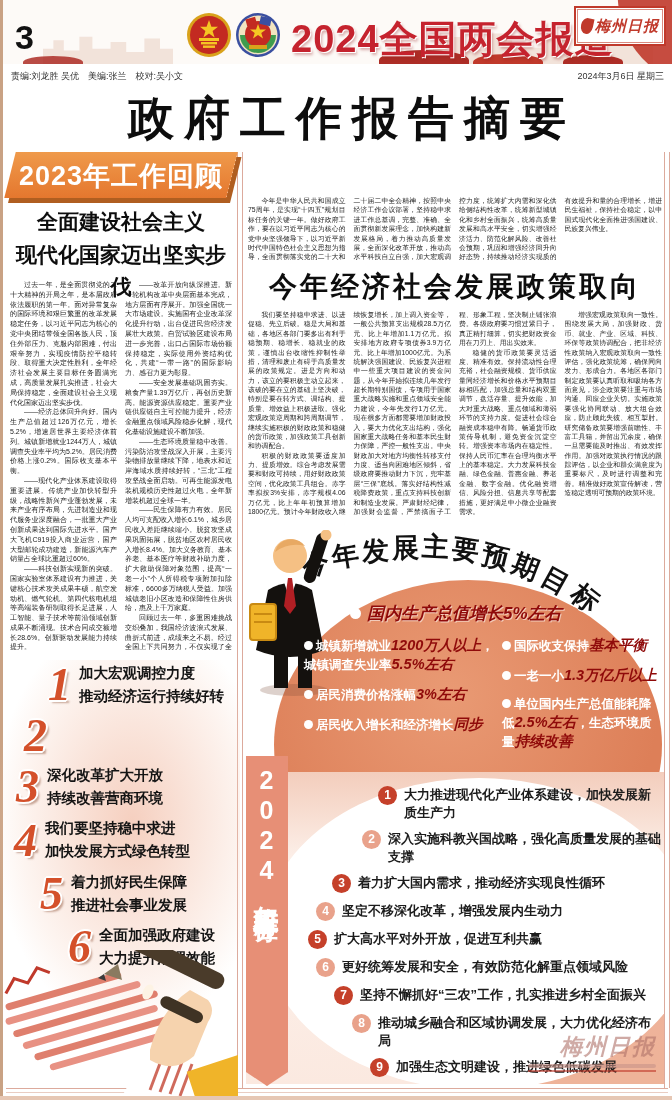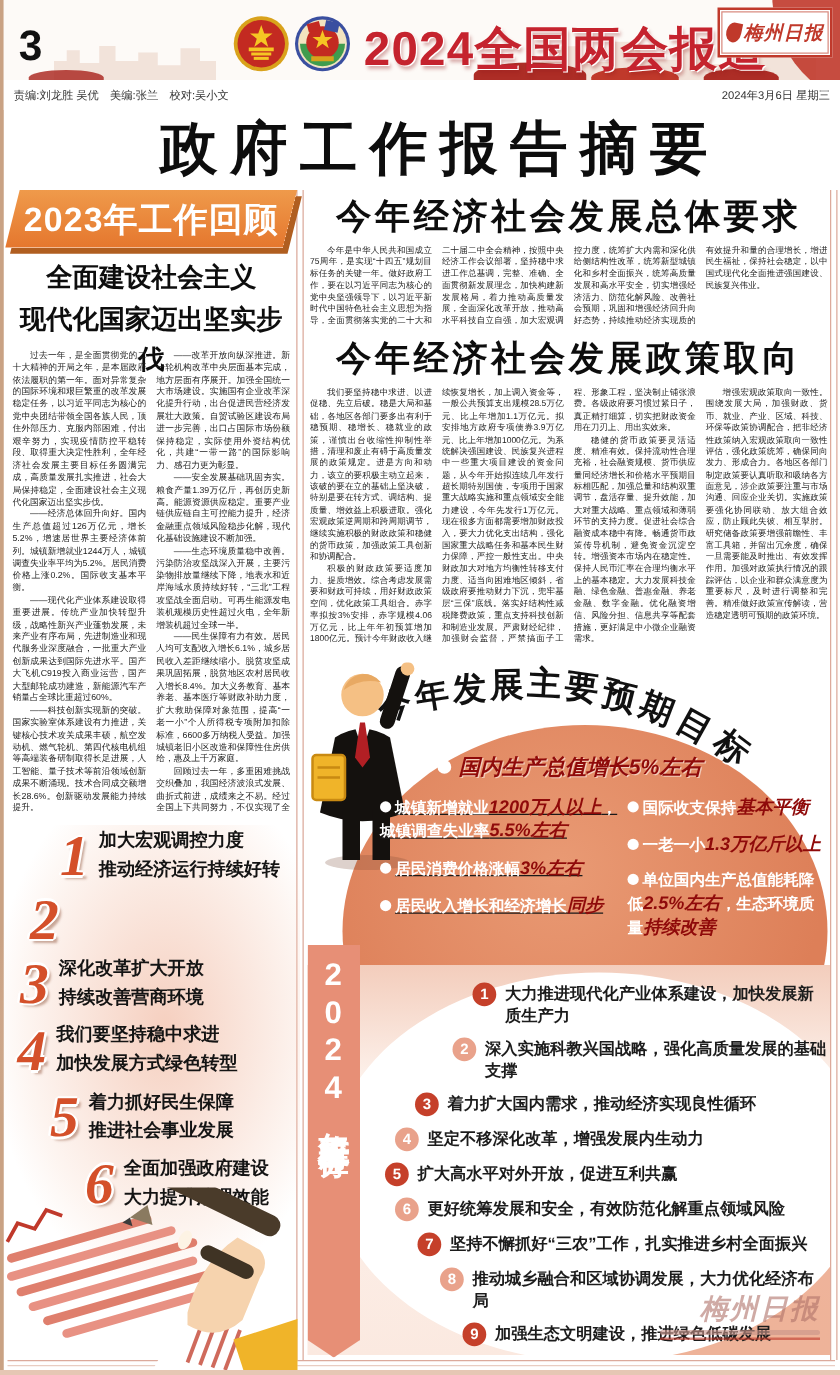--- a/index.html
+++ b/index.html
@@ -87,21 +87,21 @@
   .arc span:nth-child(6){transform:translateY(2px) rotate(8deg);}
   .arc span:nth-child(7){transform:translateY(9px) rotate(14deg);}
   .arc span:nth-child(8){transform:translateY(19px) rotate(21deg);}
   .arc span:nth-child(9){transform:translateY(33px) rotate(29deg);}
   .arc span:nth-child(10){transform:translateY(50px) rotate(37deg);}
   .gdp-line{position:absolute;left:104px;top:74px;display:flex;align-items:center;gap:6px;}
   .gdp-line .dot{width:11px;height:11px;border-radius:50%;background:#fff;}
   .gdp-line .txt{font:italic 900 17px "Liberation Sans",sans-serif;color:#8f0a0a;
     text-shadow:1px 1px 0 rgba(255,255,255,.55);white-space:nowrap;}
   .t-col{position:absolute;top:108px;}
-  .t-col.left{left:58px;width:190px;text-decoration:underline;}
+  .t-col.left{left:58px;width:190px;}
   .t-col.right{left:256px;width:156px;}
   .t-item{margin-bottom:11px;font:800 12.5px/1.35 "Liberation Sans",sans-serif;color:#fff;}
   .t-item .dot{display:inline-block;width:9px;height:9px;border-radius:50%;background:#fff;margin-right:3px;}
   .t-item .em{font:italic 900 14.5px "Liberation Sans",sans-serif;color:#8f0a0a;}
 
   
   .tasks{position:absolute;left:246px;top:772px;width:418px;height:312px;
     background:linear-gradient(180deg,#f3cdbc,#fdf2ec 30%,#fbe9e0);overflow:hidden;}
   .tasks .w-ellipse{position:absolute;left:18px;top:6px;width:430px;height:312px;border-radius:50%;background:#fff;}
   .tasks .corner{position:absolute;right:-60px;bottom:-90px;width:260px;height:200px;border-radius:50%;
@@ -262,21 +262,20 @@
       <rect x="190" y="118" width="60" height="40" fill="#f0b429" transform="rotate(-18 200 130)"></rect>
       <path d="M150 100 q10 -40 40 -60 l18 10 q8 10 0 22 l-14 34 q-20 18 -44 4 z" fill="#f6d3ae"></path>
       <rect x="118" y="-8" width="104" height="17" rx="8" fill="#4a3b2a" transform="rotate(26 150 20)"></rect>
       <polygon points="118,14 104,24 122,30" fill="#8a7a60"></polygon>
       <polygon points="104,24 98,28 106,31" fill="#3b3b3b"></polygon>
       <ellipse cx="148" cy="42" rx="5" ry="8" fill="#fdf3e4" transform="rotate(26 148 42)"></ellipse>
       <rect x="160" y="48" width="46" height="12" rx="6" fill="#3f3324" transform="rotate(26 170 54)"></rect>
     </svg>
   </div>
 
-  <div class="sec-title" style="top:154px;">今年经济社会发展总体要求</div>
   <div class="cols4" style="top:196px;height:66px;">
       <p>今年是中华人民共和国成立75周年，是实现“十四五”规划目标任务的关键一年。做好政府工作，要在以习近平同志为核心的党中央坚强领导下，以习近平新时代中国特色社会主义思想为指导，全面贯彻落实党的二十大和二十届二中全会精神，按照中央经济工作会议部署，坚持稳中求进工作总基调，完整、准确、全面贯彻新发展理念，加快构建新发展格局，着力推动高质量发展，全面深化改革开放，推动高水平科技自立自强，加大宏观调控力度，统筹扩大内需和深化供给侧结构性改革，统筹新型城镇化和乡村全面振兴，统筹高质量发展和高水平安全，切实增强经济活力、防范化解风险、改善社会预期，巩固和增强经济回升向好态势，持续推动经济实现质的有效提升和量的合理增长，增进民生福祉，保持社会稳定，以中国式现代化全面推进强国建设、民族复兴伟业。</p>
     </div>
 
   <div class="sec-title" style="top:268px;">今年经济社会发展政策取向</div>
   <div class="cols4" style="top:310px;height:218px;">
       <p>我们要坚持稳中求进、以进促稳、先立后破。稳是大局和基础，各地区各部门要多出有利于稳预期、稳增长、稳就业的政策，谨慎出台收缩性抑制性举措，清理和废止有碍于高质量发展的政策规定。进是方向和动力，该立的要积极主动立起来，该破的要在立的基础上坚决破，特别是要在转方式、调结构、提质量、增效益上积极进取。强化宏观政策逆周期和跨周期调节，继续实施积极的财政政策和稳健的货币政策，加强政策工具创新和协调配合。</p>
       <p>积极的财政政策要适度加力、提质增效。综合考虑发展需要和财政可持续，用好财政政策空间，优化政策工具组合。赤字率拟按3%安排，赤字规模4.06万亿元，比上年年初预算增加1800亿元。预计今年财政收入继续恢复增长，加上调入资金等，一般公共预算支出规模28.5万亿元、比上年增加1.1万亿元。拟安排地方政府专项债券3.9万亿元、比上年增加1000亿元。为系统解决强国建设、民族复兴进程中一些重大项目建设的资金问题，从今年开始拟连续几年发行超长期特别国债，专项用于国家重大战略实施和重点领域安全能力建设，今年先发行1万亿元。现在很多方面都需要增加财政投入，要大力优化支出结构，强化国家重大战略任务和基本民生财力保障，严控一般性支出。中央财政加大对地方均衡性转移支付力度、适当向困难地区倾斜，省级政府要推动财力下沉，兜牢基层“三保”底线。落实好结构性减税降费政策，重点支持科技创新和制造业发展。严肃财经纪律，加强财会监督，严禁搞面子工程、形象工程，坚决制止铺张浪费。各级政府要习惯过紧日子，真正精打细算，切实把财政资金用在刀刃上、用出实效来。</p>
       <p>稳健的货币政策要灵活适度、精准有效。保持流动性合理充裕，社会融资规模、货币供应量同经济增长和价格水平预期目标相匹配，加强总量和结构双重调节，盘活存量、提升效能，加大对重大战略、重点领域和薄弱环节的支持力度。促进社会综合融资成本稳中有降。畅通货币政策传导机制，避免资金沉淀空转。增强资本市场内在稳定性。保持人民币汇率在合理均衡水平上的基本稳定。大力发展科技金融、绿色金融、普惠金融、养老金融、数字金融。优化融资增信、风险分担、信息共享等配套措施，更好满足中小微企业融资需求。</p>
       <p>增强宏观政策取向一致性。围绕发展大局，加强财政、货币、就业、产业、区域、科技、环保等政策协调配合，把非经济性政策纳入宏观政策取向一致性评估，强化政策统筹，确保同向发力、形成合力。各地区各部门制定政策要认真听取和吸纳各方面意见，涉企政策要注重与市场沟通、回应企业关切。实施政策要强化协同联动、放大组合效应，防止顾此失彼、相互掣肘。研究储备政策要增强前瞻性、丰富工具箱，并留出冗余度，确保一旦需要能及时推出、有效发挥作用。加强对政策执行情况的跟踪评估，以企业和群众满意度为重要标尺，及时进行调整和完善。精准做好政策宣传解读，营造稳定透明可预期的政策环境。</p>

